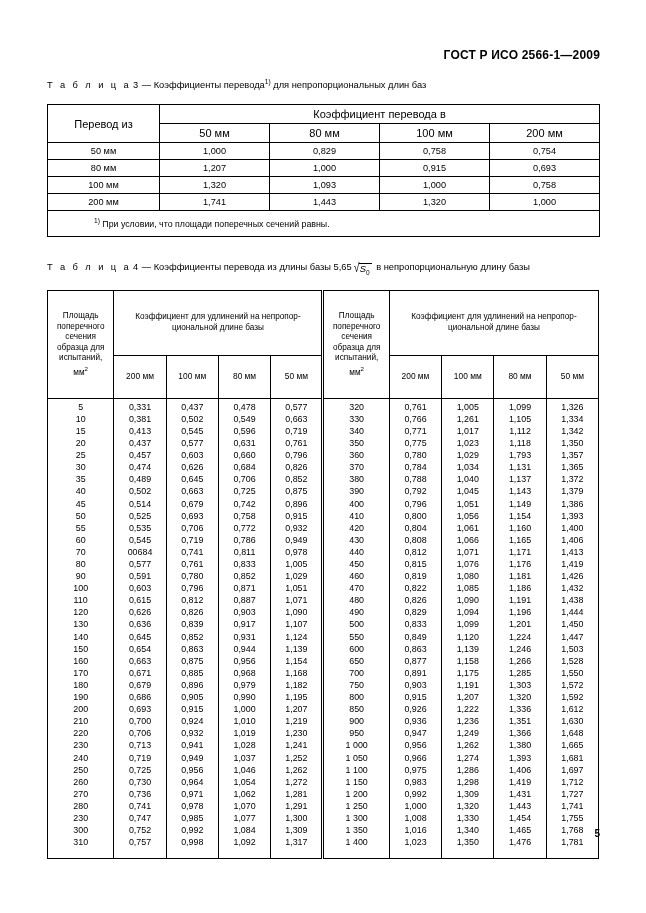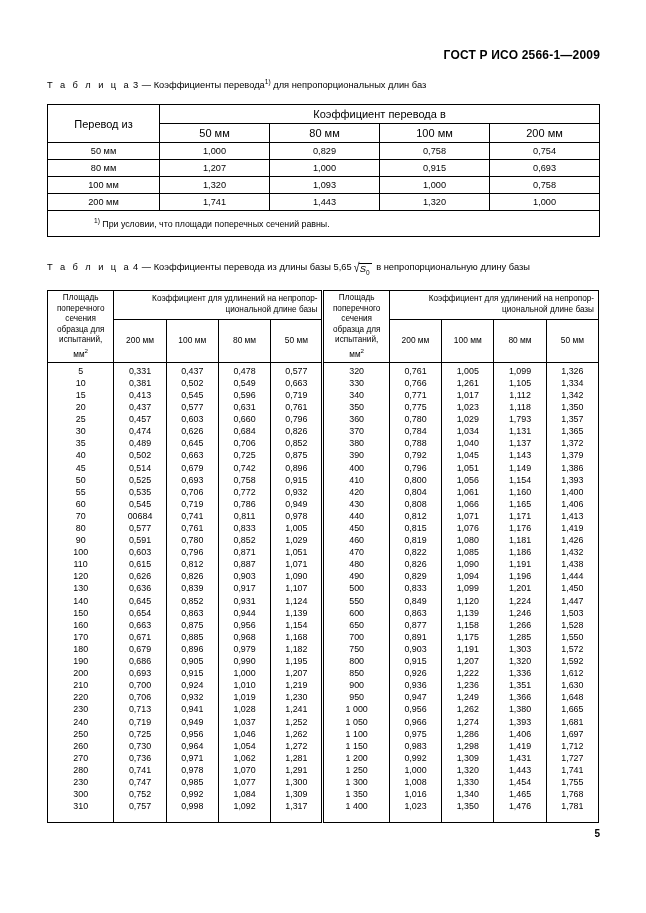--- a/index.html
+++ b/index.html
@@ -115,26 +115,25 @@
     left: 47px;
     top: 290px;
     width: 552px;
   }
   #table4 th {
     font-size: 8.2px;
     line-height: 10.5px;
   }
   #table4 th.area {
     width: 66px;
-    padding: 2px 1px;
+    padding: 20px 1px;
   }
   #table4 th.grouphead {
     padding: 2px 4px;
     line-height: 10.5px;
-    text-align: right;
   }
   #table4 th.unit {
     height: 42px;
     width: 52px;
     font-size: 8.4px;
   }
   #table4 td {
     height: 12.1px;
     font-size: 8.9px;
     border-left: 1px solid #000;

